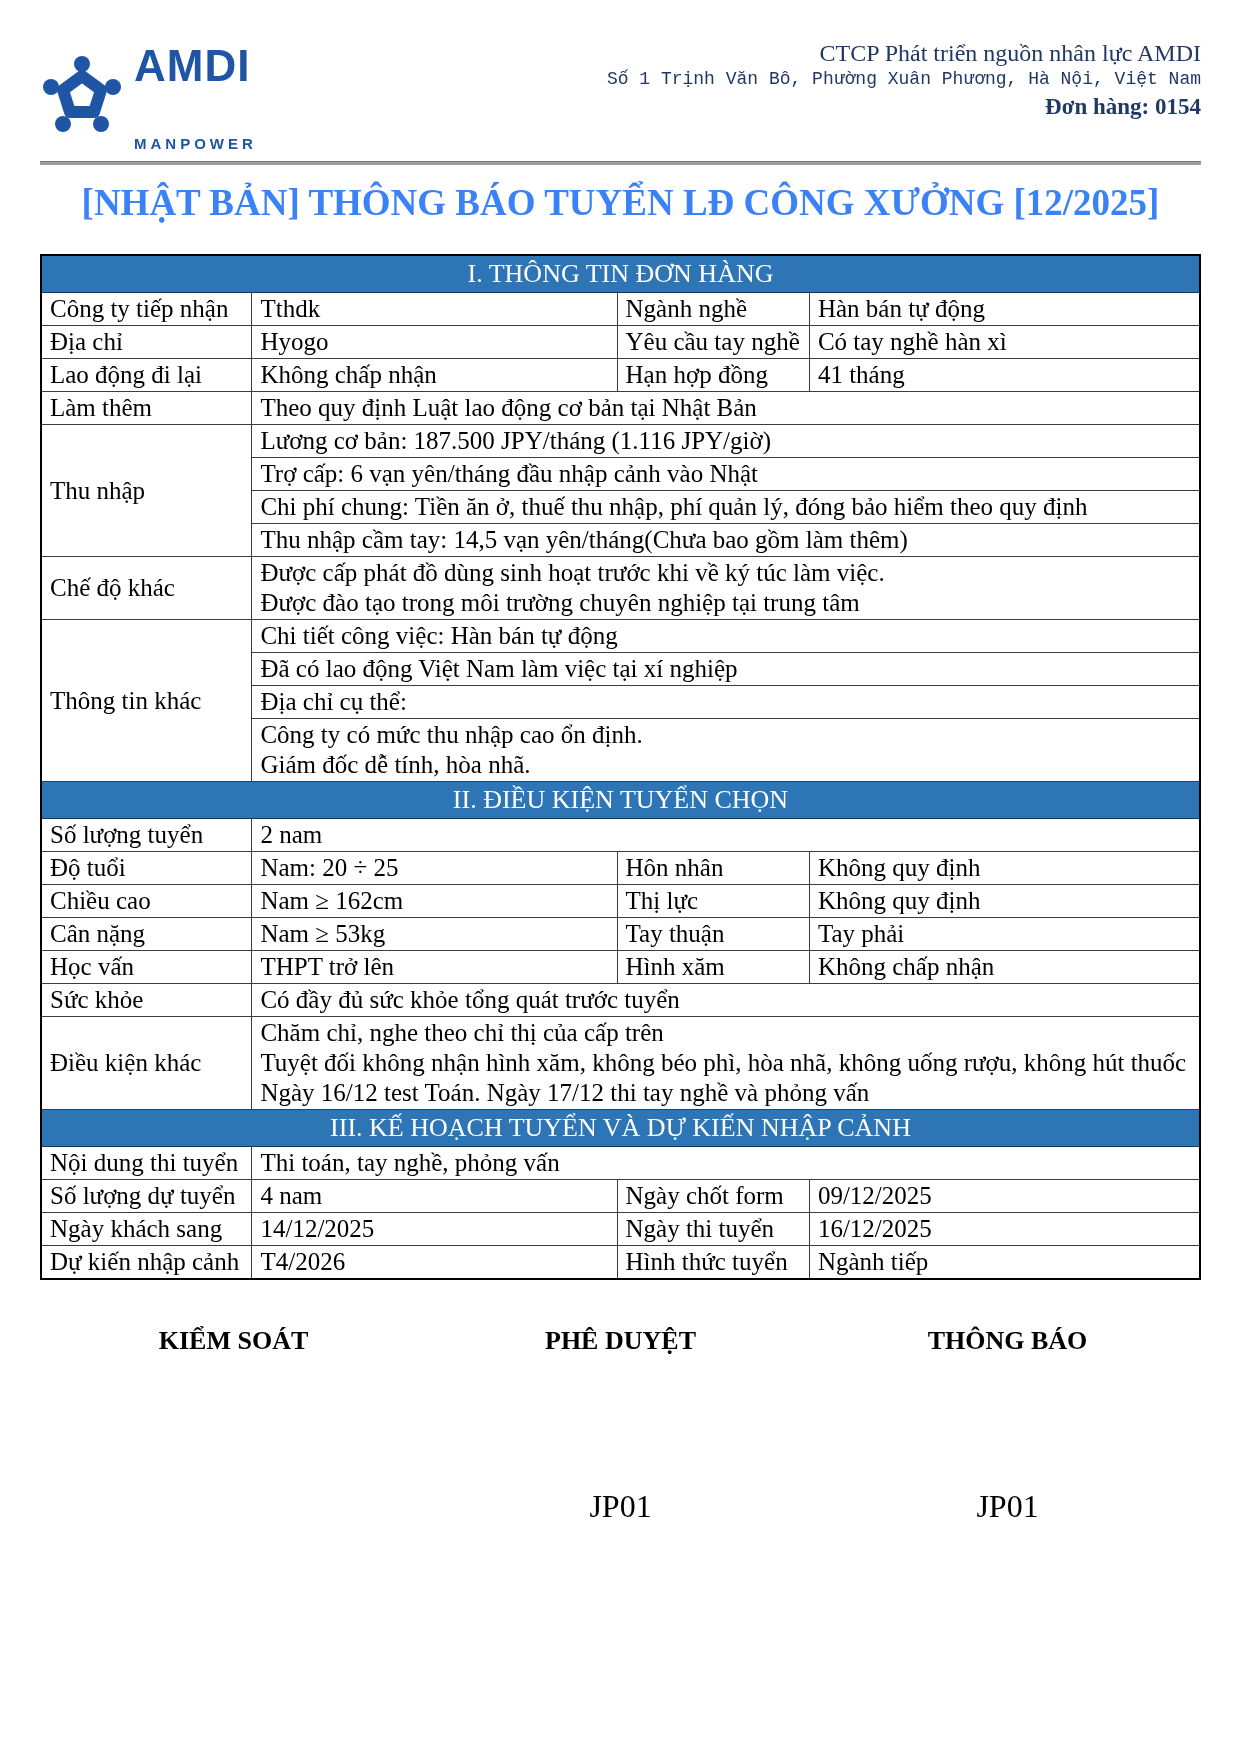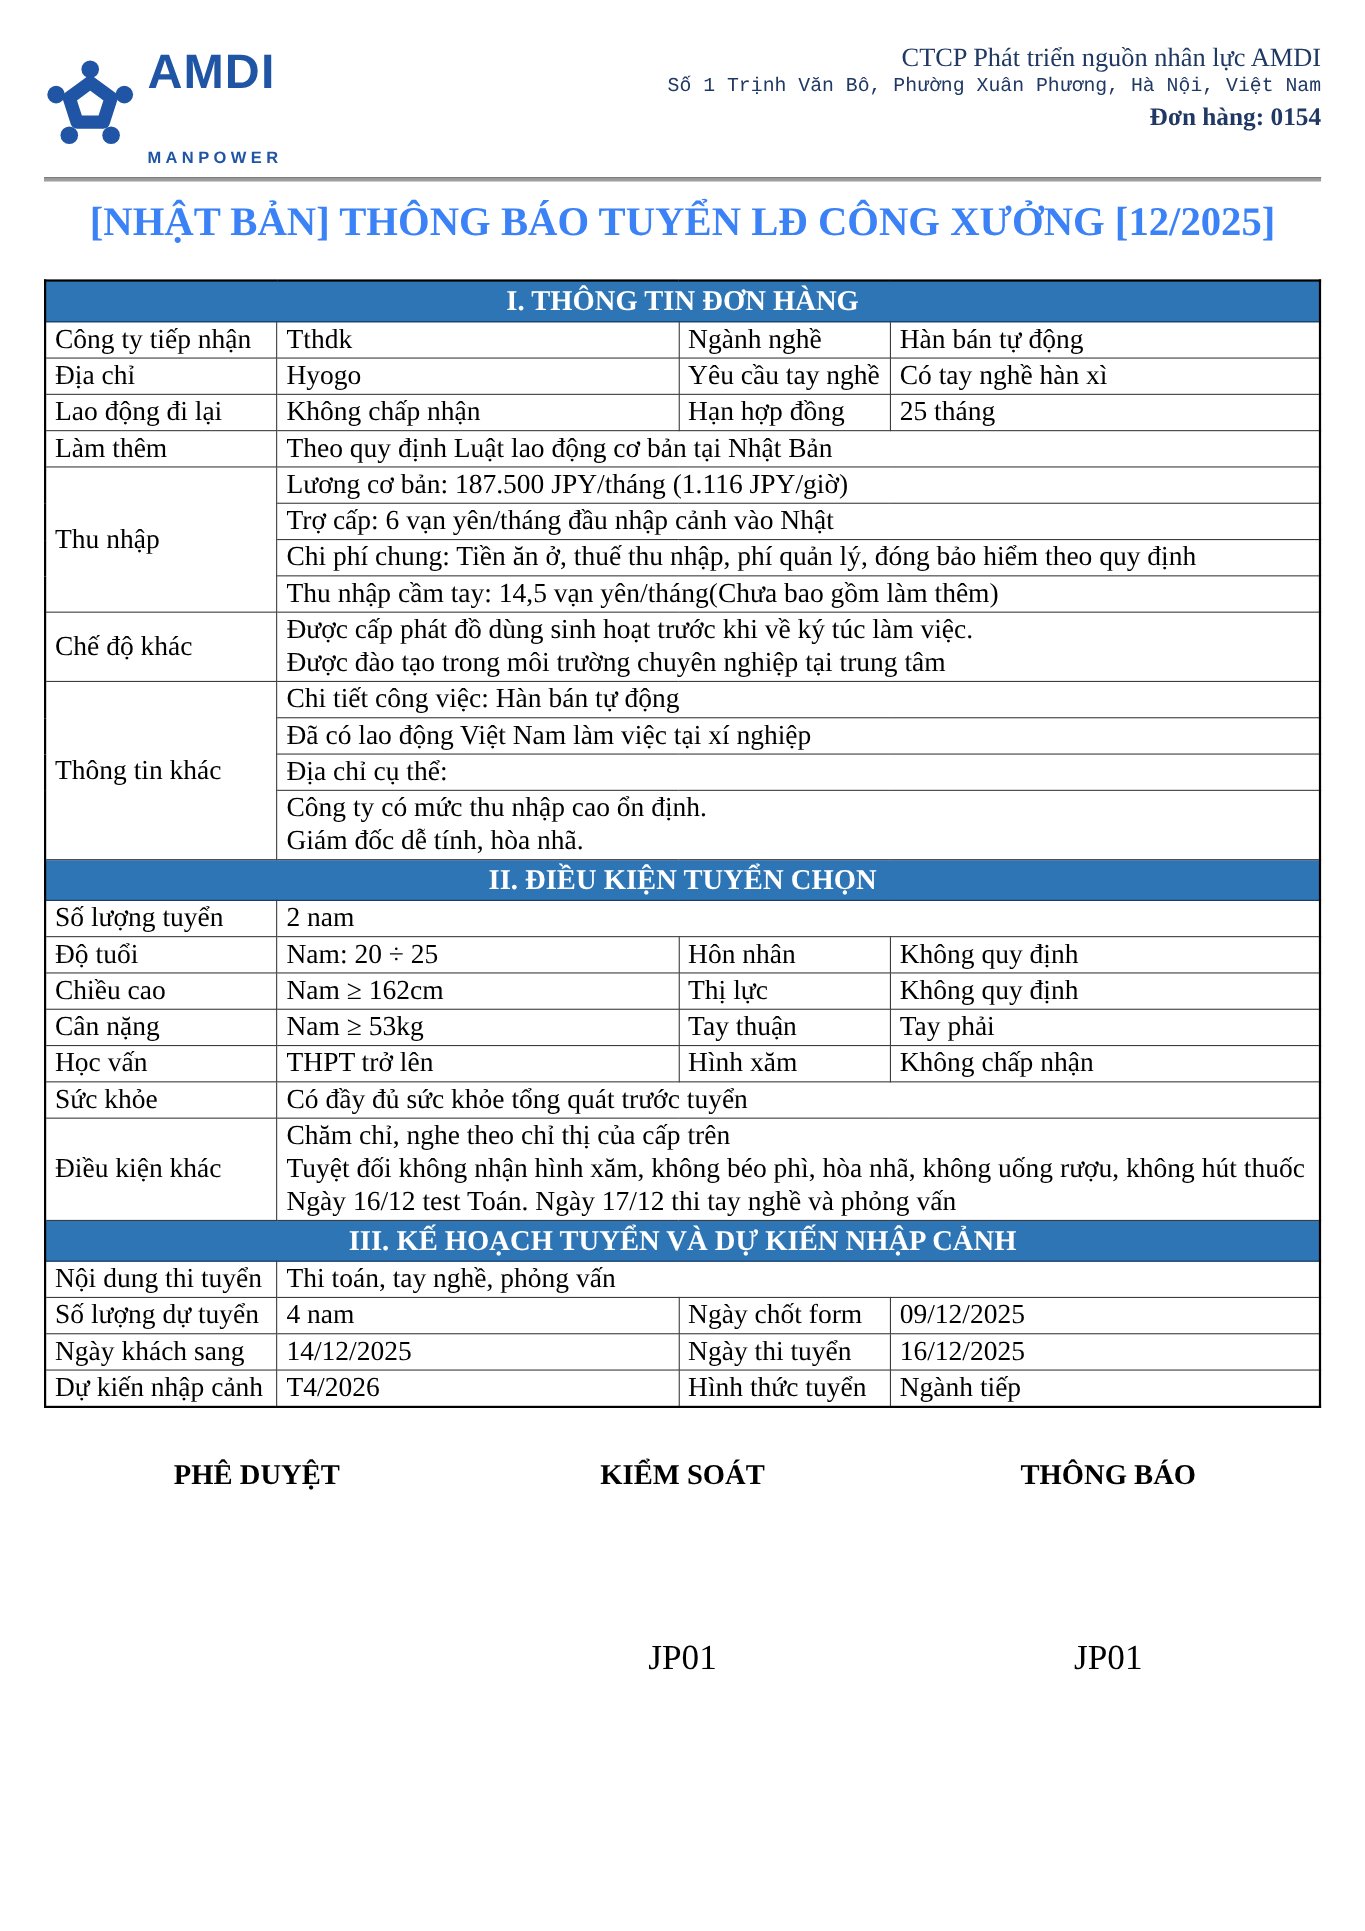--- a/index.html
+++ b/index.html
@@ -38,21 +38,21 @@
   }
 
   
   table.info { width:100%; border-collapse:collapse; margin-top:30px; border:2px solid #000; }
   table.info td {
     border:1px solid #3c3c3c;
     font-size:25px; line-height:30px;
     padding:1px 8px; vertical-align:middle;
   }
   table.info td.sec {
-    background:#2e75b6; color:#ffffff; font-weight:bold;
+    background:#2e75b6; color:#ffffff; font-weight:normal;
     text-align:center; font-size:26px; line-height:32px; padding:2px 4px;
     border:1px solid #17375e;
   }
 
   
   .sign-row {
     display:grid; grid-template-columns:1fr 1fr 1fr;
     margin-top:46px; text-align:center;
   }
   .sign-label { font-weight:bold; font-size:26px; }
@@ -117,21 +117,21 @@
         <tr>
           <td>Địa chỉ</td>
           <td>Hyogo</td>
           <td>Yêu cầu tay nghề</td>
           <td>Có tay nghề hàn xì</td>
         </tr>
         <tr>
           <td>Lao động đi lại</td>
           <td>Không chấp nhận</td>
           <td>Hạn hợp đồng</td>
-          <td>25 tháng</td>
+          <td>41 tháng</td>
         </tr>
         <tr>
           <td>Làm thêm</td>
           <td colspan="3">Theo quy định Luật lao động cơ bản tại Nhật Bản</td>
         </tr>
         <tr>
           <td rowspan="4">Thu nhập</td>
           <td colspan="3">Lương cơ bản: 187.500 JPY/tháng (1.116 JPY/giờ)</td>
         </tr>
         <tr>
@@ -231,22 +231,22 @@
         <tr>
           <td>Dự kiến nhập cảnh</td>
           <td>T4/2026</td>
           <td>Hình thức tuyển</td>
           <td>Ngành tiếp</td>
         </tr>
       </tbody>
   </table>
 
   <div class="sign-row">
+    <div class="sign-label">KIỂM SOÁT</div>
     <div class="sign-label">PHÊ DUYỆT</div>
-    <div class="sign-label">KIỂM SOÁT</div>
     <div class="sign-label">THÔNG BÁO</div>
   </div>
 
   <div class="stamp-row">
     <div class="stamp"></div>
     <div class="stamp">JP01</div>
     <div class="stamp">JP01</div>
   </div>
 
 </div>

